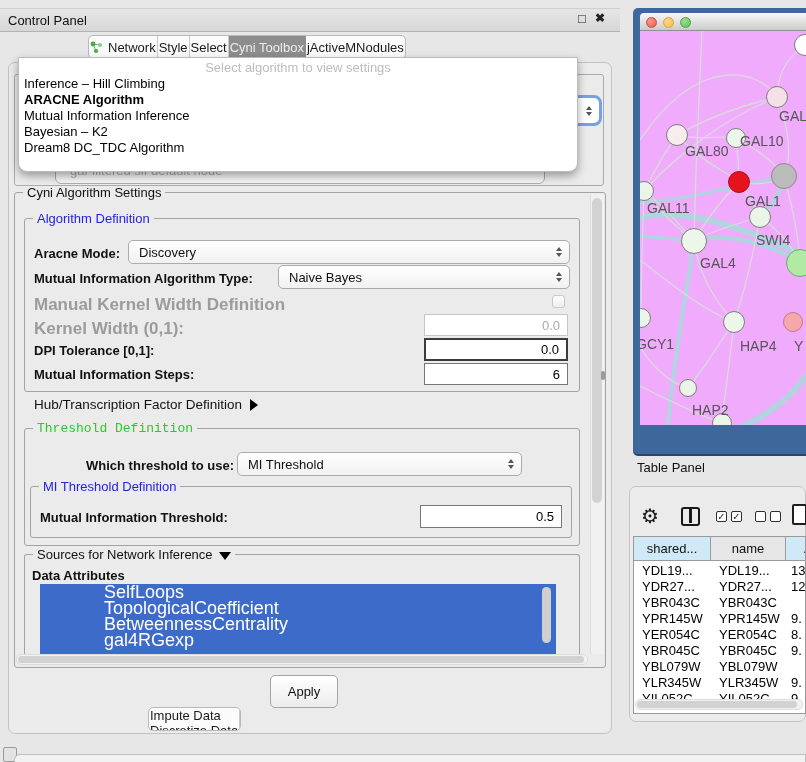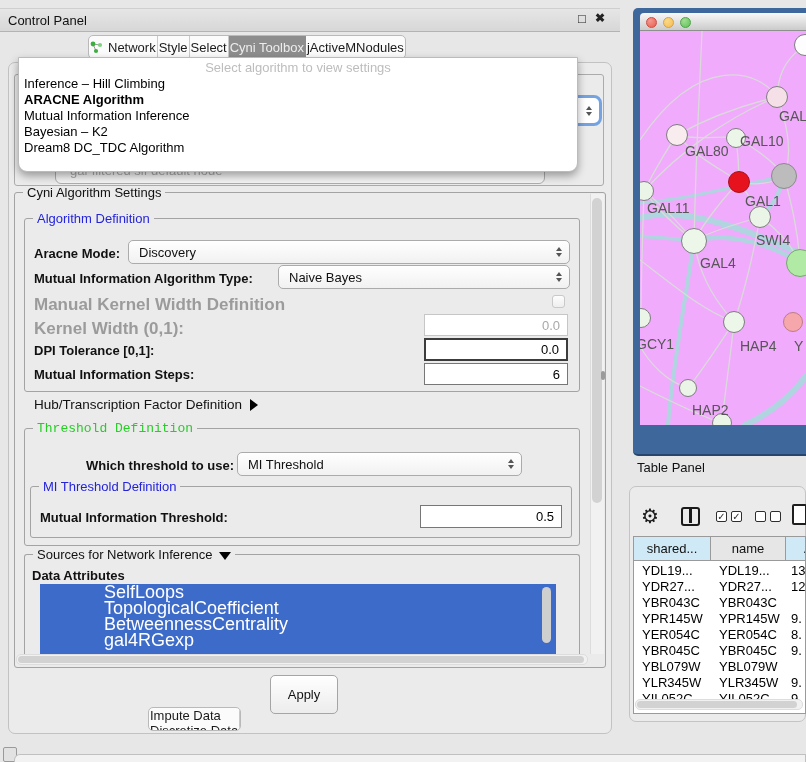--- a/index.html
+++ b/index.html
@@ -224,21 +224,21 @@
     <div class="attr-item">BetweennessCentrality</div>
     <div class="attr-item">gal4RGexp</div>
   </div>
   <div class="abs thumb" style="left:542px;top:587px;width:9px;height:56px;background:#cfcfcf;"></div>
 
   <div class="abs vscroll" style="left:590px;top:194px;width:14px;height:460px;"></div>
   <div class="abs thumb" style="left:592px;top:198px;width:10px;height:305px;"></div>
   <div class="abs hscroll-track" style="left:16px;top:654px;width:572px;height:11px;"></div>
   <div class="abs thumb" style="left:18px;top:656px;width:566px;height:7px;"></div>
 
-  <div class="abs btn" style="left:270px;top:675px;width:68px;height:39px;">Apply</div>
+  <div class="abs btn" style="left:270px;top:675px;width:68px;height:33px;">Apply</div>
 
   <div class="abs tabbar" style="left:148px;top:707px;flex-direction:column;">
     <div class="tab">
       <span>Impute Data</span>
     </div>
     <div class="tab">
       <span>Discretize Data</span>
     </div>
     <div class="tab selected">
       <span>Infer Network</span>

